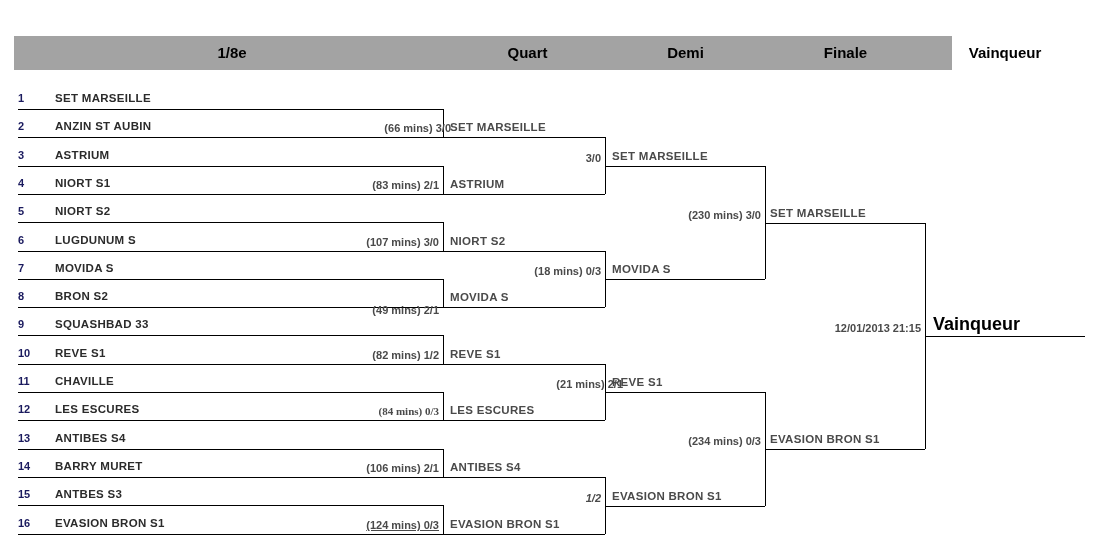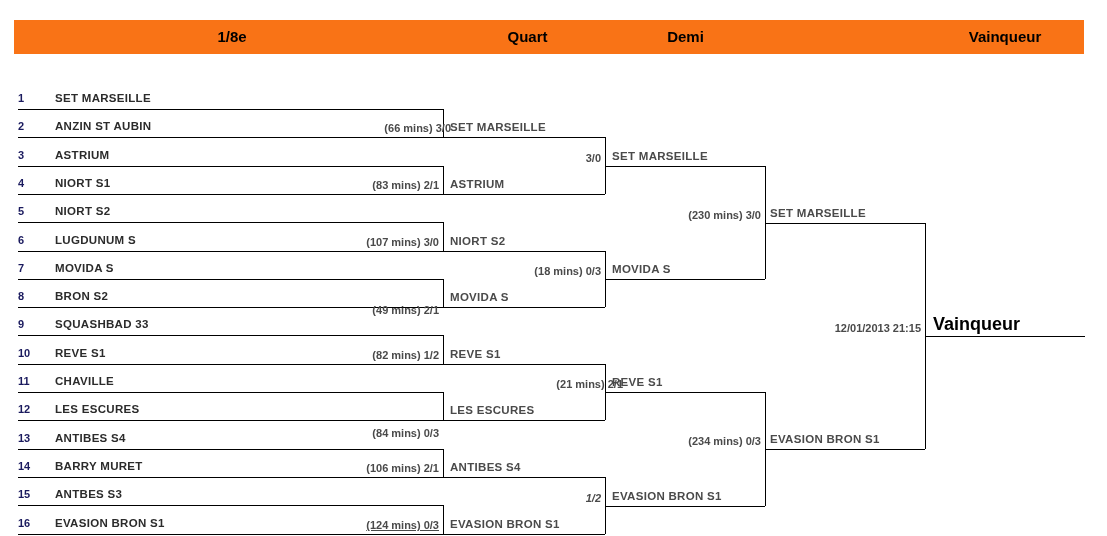--- a/index.html
+++ b/index.html
@@ -32,24 +32,24 @@
     letter-spacing: 0.2px;
     color: #111111;
     white-space: nowrap;
     line-height: 32px;
   }
 
   
   #round-header {
     position: absolute;
     left: 14px;
-    top: 20px;
-    width: 1070px;
+    top: 36px;
+    width: 938px;
     height: 34px;
-    background: #f97316;
+    background: #a3a3a3;
   }
   .round-header-label {
     position: absolute;
     top: 0;
     height: 34px;
     line-height: 34px;
     font-size: 15px;
     font-weight: bold;
     color: #000000;
     text-align: center;
@@ -129,20 +129,21 @@
 </head>
 <body>
 
 <div id="page">
 
 
   <div id="round-header">
       <div class="round-header-label" style="left: 0px; width: 436px;">1/8e</div>
       <div class="round-header-label" style="left: 594px; width: 155px;">Demi</div>
       <div class="round-header-label" style="left: 436px; width: 155px;">Quart</div>
+      <div class="round-header-label" style="left: 754px; width: 155px;">Finale</div>
       <div class="round-header-label" style="left: 912px; width: 158px;">Vainqueur</div>
     </div>
 
   <div id="layers">
       <div class="r1-row" style="top: 91px; width: 443px;">
         <span class="r1-seed">1</span>
         <span class="r1-name">SET MARSEILLE</span>
       </div>
       <div class="hline" style="left: 18px; top: 109px; width: 425px;"></div>
       <div class="r1-row" style="top: 119px; width: 443px;">
@@ -229,21 +230,21 @@
       <div class="vline" style="left: 443px; top: 222px; height: 29px;"></div>
       <div class="score-label" style="left: 243px; width: 196px; top: 236px;">(107 mins) 3/0</div>
       <div class="hline" style="left: 443px; top: 251px; width: 4px;"></div>
       <div class="vline" style="left: 443px; top: 279px; height: 28px;"></div>
       <div class="score-label" style="left: 243px; width: 196px; top: 304px;">(49 mins) 2/1</div>
       <div class="hline" style="left: 443px; top: 307px; width: 4px;"></div>
       <div class="vline" style="left: 443px; top: 335px; height: 29px;"></div>
       <div class="score-label" style="left: 243px; width: 196px; top: 349px;">(82 mins) 1/2</div>
       <div class="hline" style="left: 443px; top: 364px; width: 4px;"></div>
       <div class="vline" style="left: 443px; top: 392px; height: 28px;"></div>
-      <div class="score-label" style="left: 243px; width: 196px; top: 427px;">(84 mins) 0/3</div>
+      <div class="score-label" style="left: 243px; width: 196px; top: 405px; font-family: Liberation Serif, serif;">(84 mins) 0/3</div>
       <div class="hline" style="left: 443px; top: 420px; width: 4px;"></div>
       <div class="vline" style="left: 443px; top: 449px; height: 28px;"></div>
       <div class="score-label" style="left: 243px; width: 196px; top: 462px;">(106 mins) 2/1</div>
       <div class="hline" style="left: 443px; top: 477px; width: 4px;"></div>
       <div class="vline" style="left: 443px; top: 505px; height: 29px;"></div>
       <div class="score-label" style="left: 243px; width: 196px; top: 519px; text-decoration: underline;">(124 mins) 0/3</div>
       <div class="hline" style="left: 443px; top: 534px; width: 4px;"></div>
       <div class="hline" style="left: 447px; top: 137px; width: 158px;"></div>
       <div class="adv-name" style="left: 450px; top: 121px;">SET MARSEILLE</div>
       <div class="hline" style="left: 447px; top: 194px; width: 158px;"></div>

